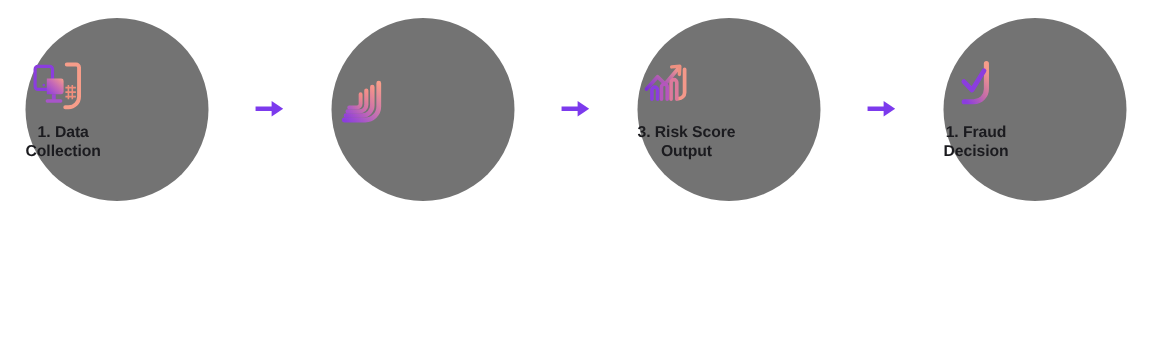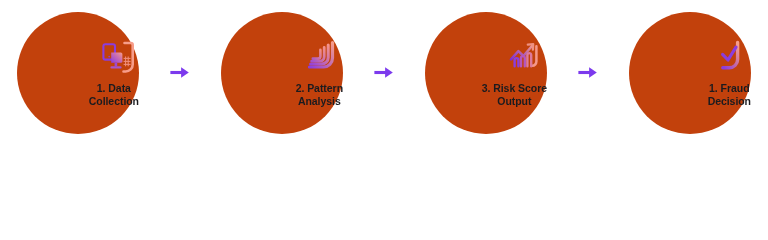--- a/index.html
+++ b/index.html
@@ -7,23 +7,23 @@
     width:768px;height:145px;background:#ffffff;
     font-family:"Liberation Sans","DejaVu Sans",sans-serif;
     overflow:hidden;
   }
   #flow{
     position:relative;width:768px;height:145px;
     display:flex;align-items:center;justify-content:center;
   }
   .step{
     width:122px;height:122px;border-radius:50%;
-    background:#c2410c;
+    background:#737373;
     display:flex;flex-direction:column;
-    align-items:flex-end;justify-content:center;
+    align-items:flex-start;justify-content:center;
     flex:0 0 auto;
   }
   .step-icon{
     width:42px;height:40px;
     display:block;
     margin-bottom:5px;
   }
   .step-label{
     font-size:10.5px;font-weight:bold;color:#1b1b1f;
     line-height:1.28;text-align:center;
@@ -114,22 +114,20 @@
           </linearGradient>
         </defs>
         <g fill="none" stroke-linecap="round">
           <path d="M31.5 5.5 V21 a9 9 0 0 1 -9 9 H8.5" stroke="url(#g2a)" stroke-width="3.2"></path>
           <path d="M27.2 8.0 V20.4 a6.6 6.6 0 0 1 -6.6 6.6 H9.6" stroke="url(#g2b)" stroke-width="3.0"></path>
           <path d="M23.2 10.4 V19.8 a4.4 4.4 0 0 1 -4.4 4.4 H10.7" stroke="url(#g2c)" stroke-width="2.8"></path>
           <path d="M19.4 12.8 V19.2 a2.4 2.4 0 0 1 -2.4 2.4 H11.8" stroke="url(#g2d)" stroke-width="2.6"></path>
         </g>
       </svg>
     </span>
-    <span class="step-label">2. Pattern
-Analysis</span>
   </div>
 
   <div class="gap-a"></div>
   <div class="arrow">
     <span>
       <svg viewBox="0 0 24 16" width="22" height="15">
         <path d="M1.5 8 H14.5" stroke="#7c3aed" stroke-width="3.4" stroke-linecap="butt"></path>
         <path d="M13.2 2.4 L21.6 8 L13.2 13.6 Z" fill="#7c3aed"></path>
       </svg>
     </span>

